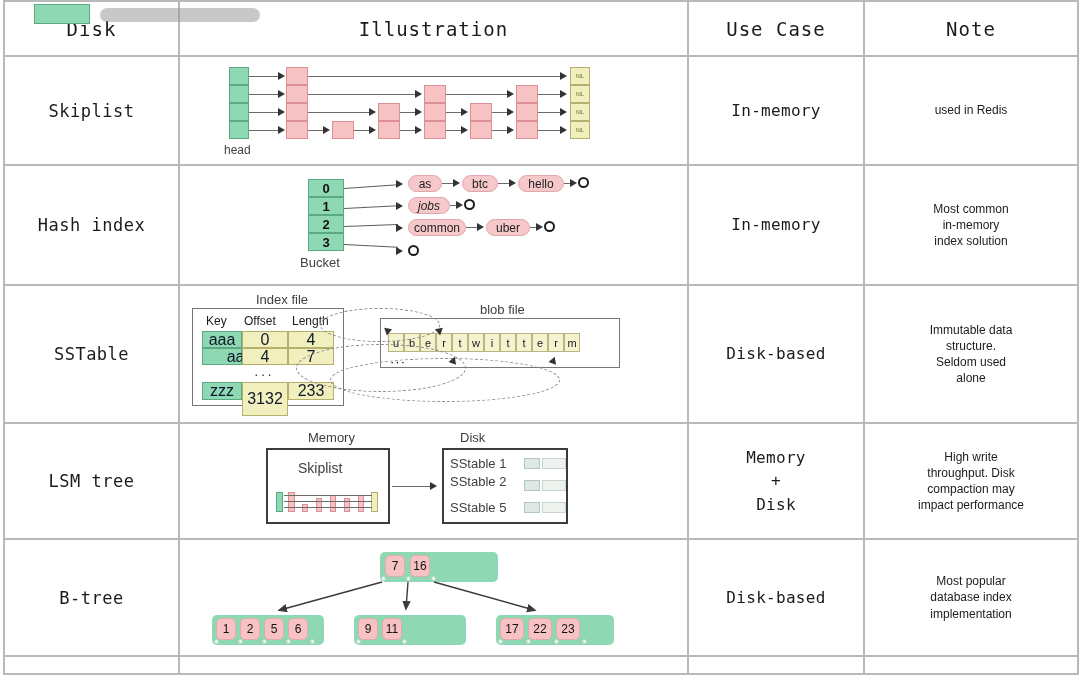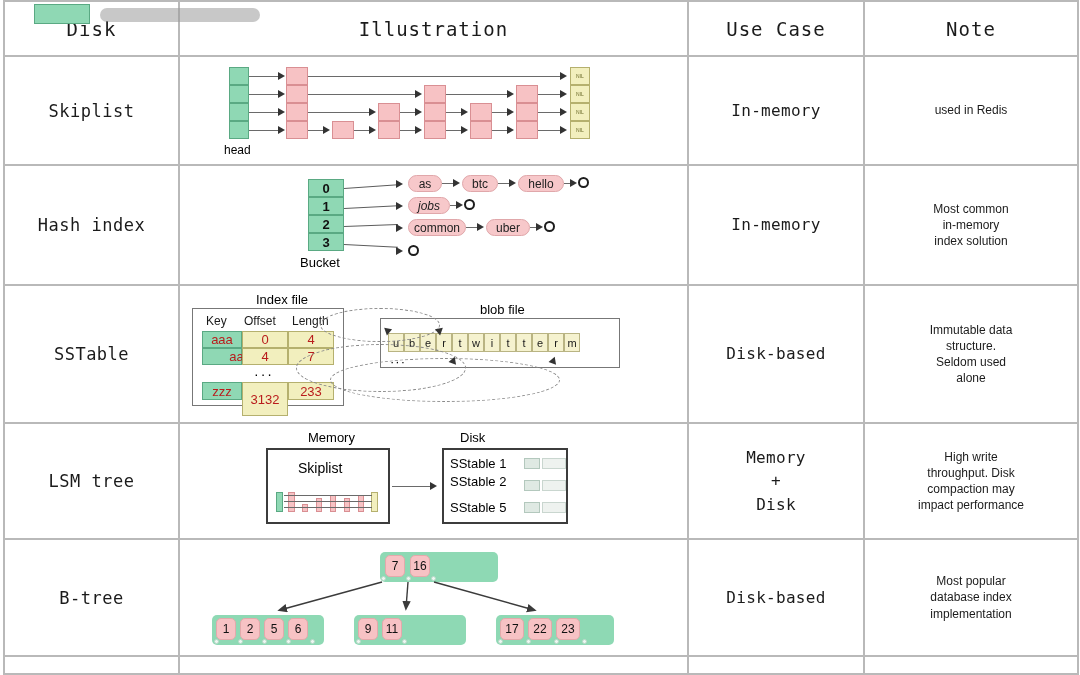--- a/index.html
+++ b/index.html
@@ -69,21 +69,21 @@
   .green { background: #8fd8b4; border: 1px solid #5aa983; }
   .pink  { background: #f7c2c4; border: 1px solid #d98f93; }
   .yellow{ background: #f2efbe; border: 1px solid #b5b06e; }
   .hline { position: absolute; height: 1px; background: #6a6a6a; }
   .arrowR {
     position: absolute; width: 0; height: 0;
     border-top: 4px solid transparent;
     border-bottom: 4px solid transparent;
     border-left: 7px solid #333;
   }
-  .lbl { position: absolute; font-size: 12px; color: #000000; }
+  .lbl { position: absolute; font-size: 12px; color: #404040; }
 
   
   tr.r1 td { height: 109px; }
   tr.r2 td { height: 120px; }
   tr.r3 td { height: 138px; }
   tr.r4 td { height: 116px; }
   tr.r5 td { height: 117px; }
   tr.r6 td { height: 18px; }
 
   
@@ -106,21 +106,21 @@
     display:flex; align-items:center; justify-content:center; padding: 0 6px;
   }
   .hcircle { position:absolute; width:11px; height:11px; border:2px solid #1d1d1d;
              border-radius:50%; background:#fff; }
   .diag { position:absolute; height:1px; background:#5c5c5c; transform-origin: 0 0; }
 
   
   .frame { position:absolute; border:1px solid #777; background:#fff; }
   .tbh { position:absolute; font-size:12px; color:#1a1a1a; }
   .tcell { position:absolute; display:flex; align-items:center; justify-content:center;
-           font-size:13px; color:#b91c1c; }
+           font-size:16px; color:#0f172a; }
   .blobcell { width:16px; height:19px; font-size:11px; color:#1a1a1a;
               display:flex; align-items:center; justify-content:center;
               background:#f5f2cf; border:1px solid #b9b483; float:left; }
   .dashc { position:absolute; border:1px dashed #8a8a8a; border-radius:50%;
            background:transparent; }
 
   
   .boxf { position:absolute; border:2px solid #3c3c3c; background:#fff; }
 
   

